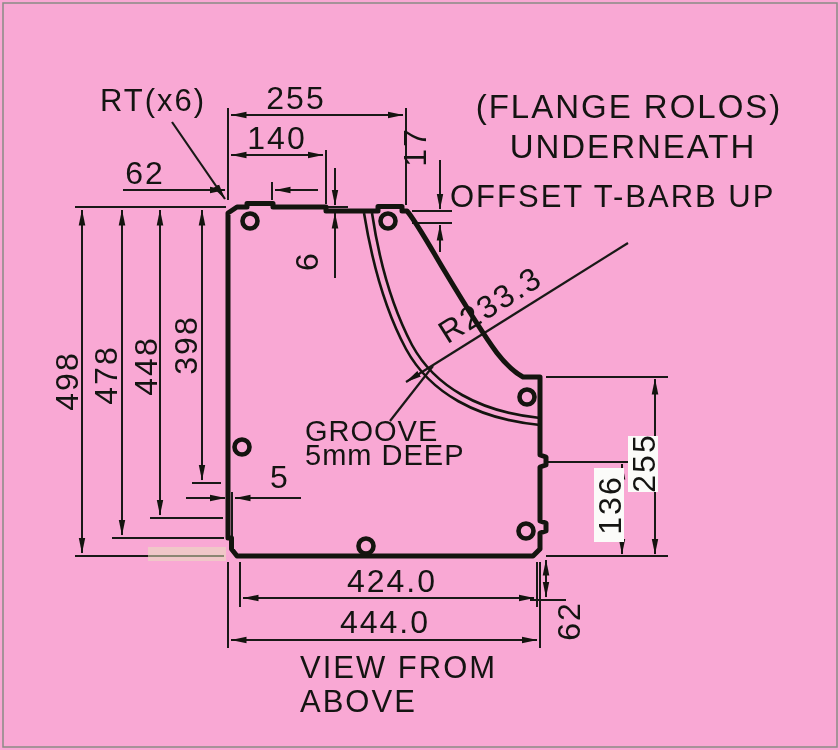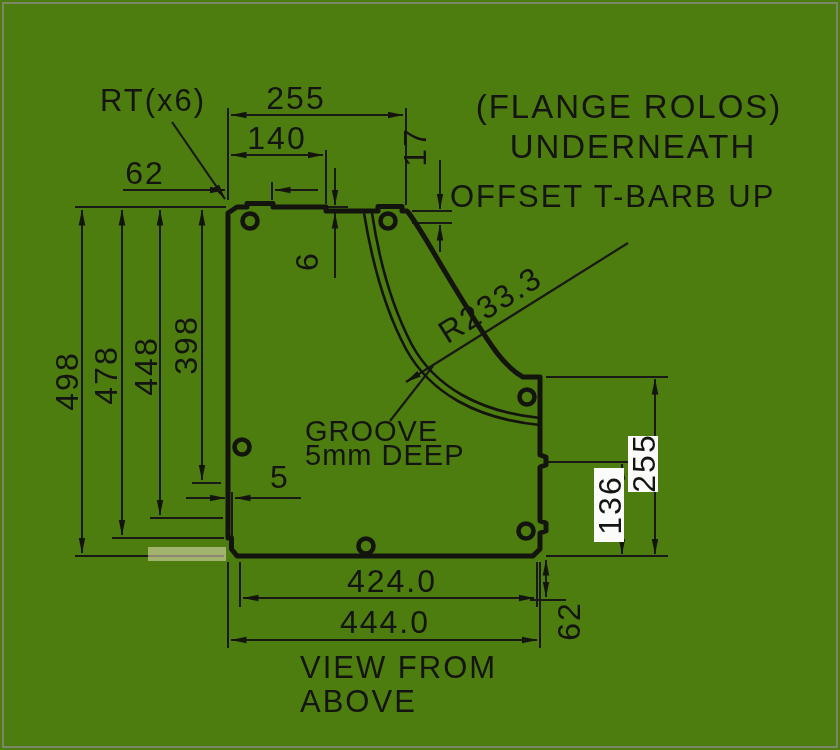--- a/index.html
+++ b/index.html
@@ -1,17 +1,17 @@
 <!DOCTYPE html>
 <html><head>
 <meta charset="utf-8">
 <style>
   html,body{margin:0;padding:0;background:#e8e8e8;}
   .canvas{
-    position:relative;width:840px;height:750px;background:#4d7c0f;
+    position:relative;width:840px;height:750px;background:#f9a8d4;
     font-family:"Liberation Sans",sans-serif;overflow:hidden;
   }
   svg{position:absolute;left:0;top:0;}
   .frame{fill:none;stroke:#8b8b85;stroke-width:1.5;}
   .thin{stroke:#191917;stroke-width:2;fill:none;stroke-linecap:butt;}
   .leader{stroke:#191917;stroke-width:2.2;fill:none;}
   .profile{stroke:#14140f;stroke-width:5;fill:none;stroke-linejoin:round;stroke-linecap:round;}
   .groove{stroke:#14140f;stroke-width:2.6;fill:none;}
   .hole{fill:none;stroke:#14140f;stroke-width:4.6;}
   .lbl{fill:#141412;font-size:32px;letter-spacing:2px;}

